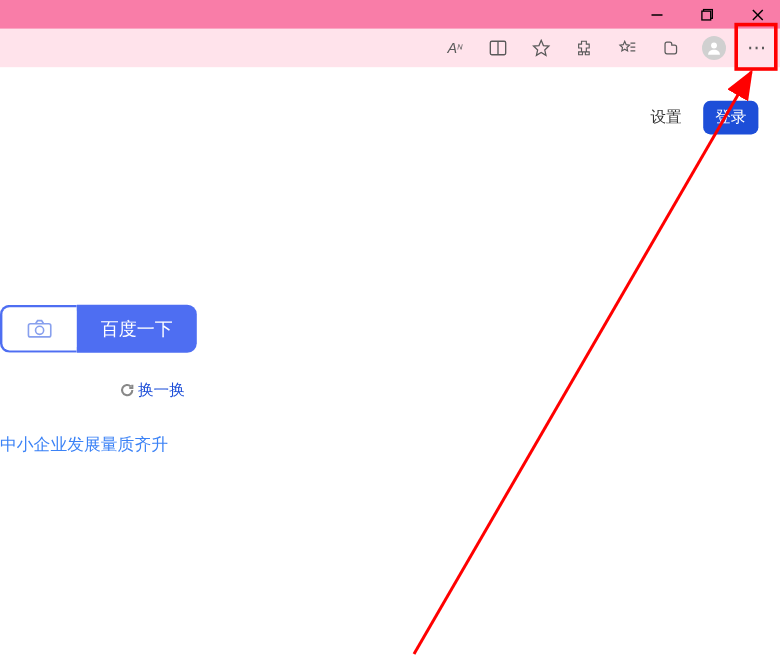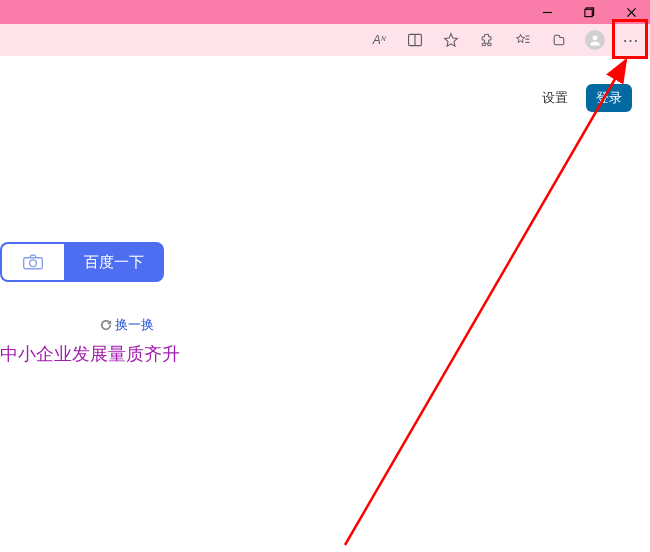--- a/index.html
+++ b/index.html
@@ -74,31 +74,31 @@
       justify-content: flex-end;
       align-items: center;
       padding: 28px 18px 0 0;
       gap: 18px;
     }
     .settings-link {
       font-size: 13px;
       color: #333;
     }
     .login-btn {
-      background: #0369a1;
+      background: #1d4ed8;
       color: #fff;
       padding: 5px 10px;
       border-radius: 6px;
       font-size: 13px;
       border: none;
     }
     .search-area {
       position: absolute;
       left: 0;
-      top: 242px;
+      top: 254px;
       display: flex;
       align-items: stretch;
       height: 40px;
     }
     .search-box {
       width: 64px;
       border: 2px solid #4e6ef2;
       border-right: none;
       border-radius: 8px 0 0 8px;
       display: flex;
@@ -123,23 +123,23 @@
       font-size: 13px;
       color: #1d4ed8;
       display: flex;
       align-items: center;
       gap: 3px;
     }
     .refresh-row svg { width: 12px; height: 12px; stroke: #888; fill: none; stroke-width: 2; }
     .news-list {
       position: absolute;
       left: 0;
-      top: 340px;
-      font-size: 18px;
-      color: #a21caf;
+      top: 356px;
+      font-size: 14px;
+      color: #3b82f6;
       line-height: 28px;
     }
     .news-item { white-space: nowrap; }
     .arrow-svg {
       position: absolute;
       top: 0;
       left: 0;
       width: 650px;
       height: 552px;
       pointer-events: none;

